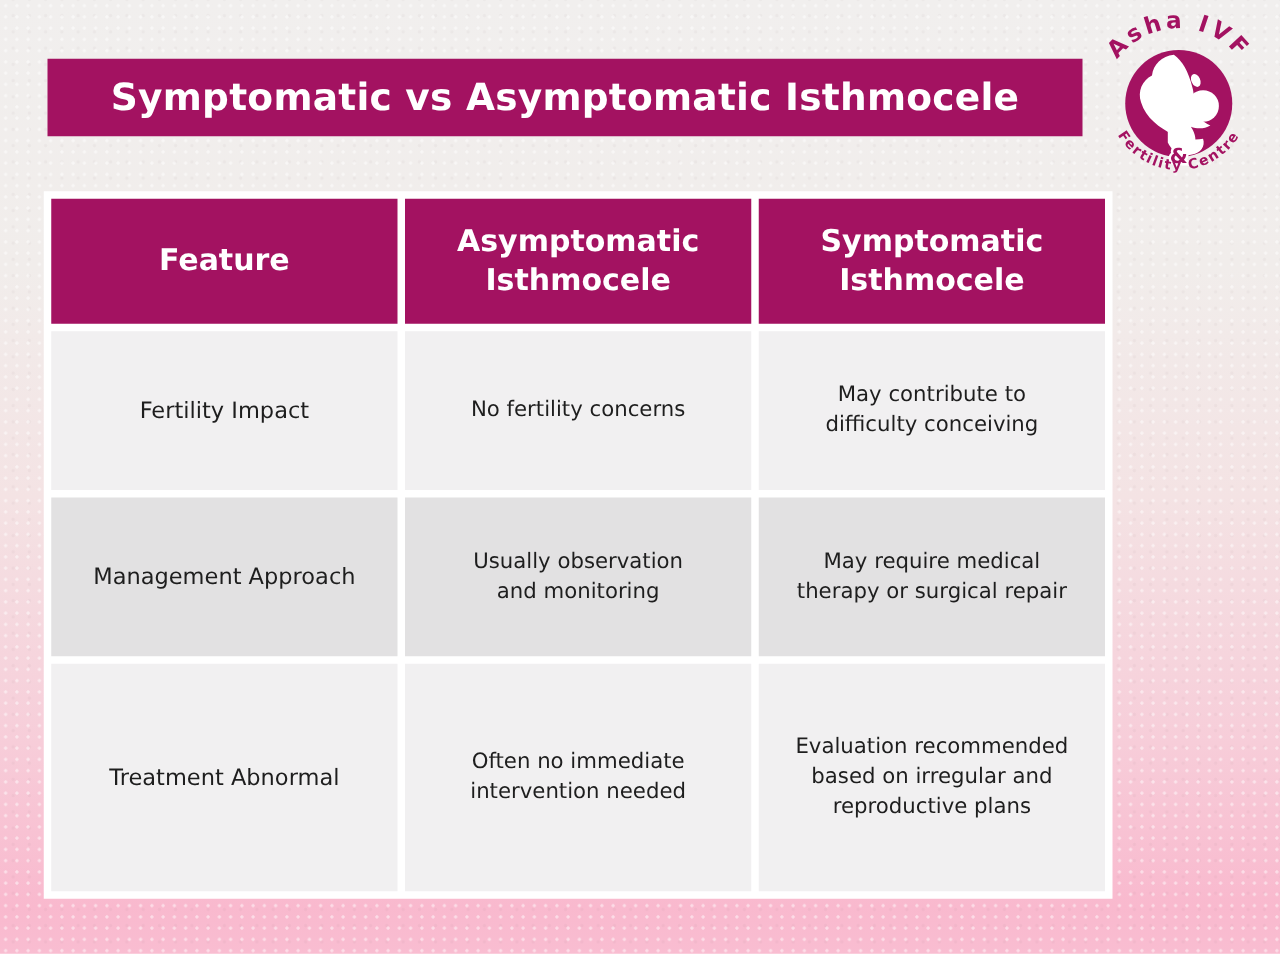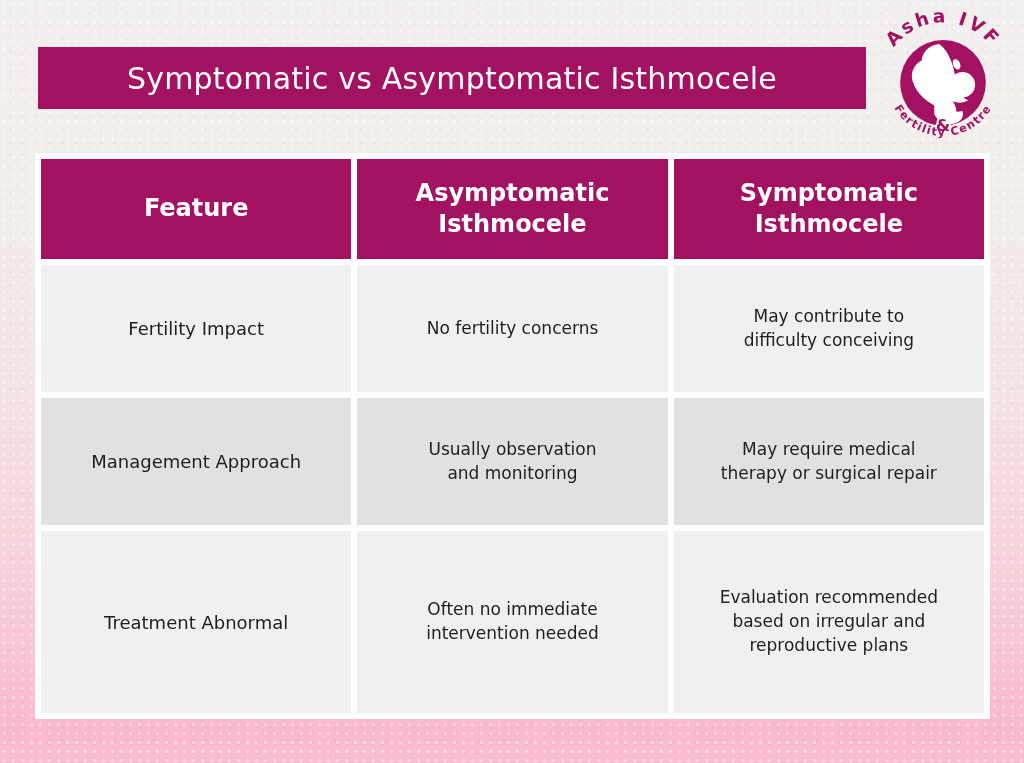--- a/index.html
+++ b/index.html
@@ -27,34 +27,34 @@
       radial-gradient(rgba(120,90,100,0.05) 1px,transparent 1.6px);
     background-size:9px 9px,13px 13px;
     background-position:0 0,4px 6px;
   }
   .title-bar{
     position:absolute;left:38px;top:47px;width:828px;height:62px;
     background:var(--accent);
     display:flex;align-items:center;justify-content:center;
   }
   .title-bar h1{
-    margin:0;color:#fff;font-size:30px;font-weight:normal;letter-spacing:.2px;
+    margin:0;color:#fff;font-size:30px;font-weight:bold;letter-spacing:.2px;
     white-space:nowrap;
   }
   .logo{position:absolute;top:3px;right:8px;width:146px;height:146px;}
   .logo .arc-text-top{fill:var(--accent);font-size:19px;font-weight:bold;letter-spacing:3px;}
   .logo .arc-text-bottom{fill:var(--accent);font-size:11.5px;font-weight:bold;letter-spacing:1.4px;}
   .logo .logo-circle-shape{fill:var(--accent);}
   .logo .silhouette{fill:#fff;}
   .logo .amp{
     fill:var(--accent);font-size:17px;font-weight:bold;
     stroke:#fff;stroke-width:4px;paint-order:stroke;
   }
   table.compare{
-    position:absolute;left:35px;top:153px;width:955px;height:566px;
+    position:absolute;left:35px;top:153px;width:855px;height:566px;
     border-collapse:separate;border-spacing:6px;
     background:var(--frame);table-layout:fixed;
   }
   table.compare th{
     background:var(--accent);color:#fff;
     font-size:24px;font-weight:bold;line-height:1.3;
     height:100px;text-align:center;vertical-align:middle;
     white-space:pre-line;padding:2px 6px;
   }
   table.compare td{

